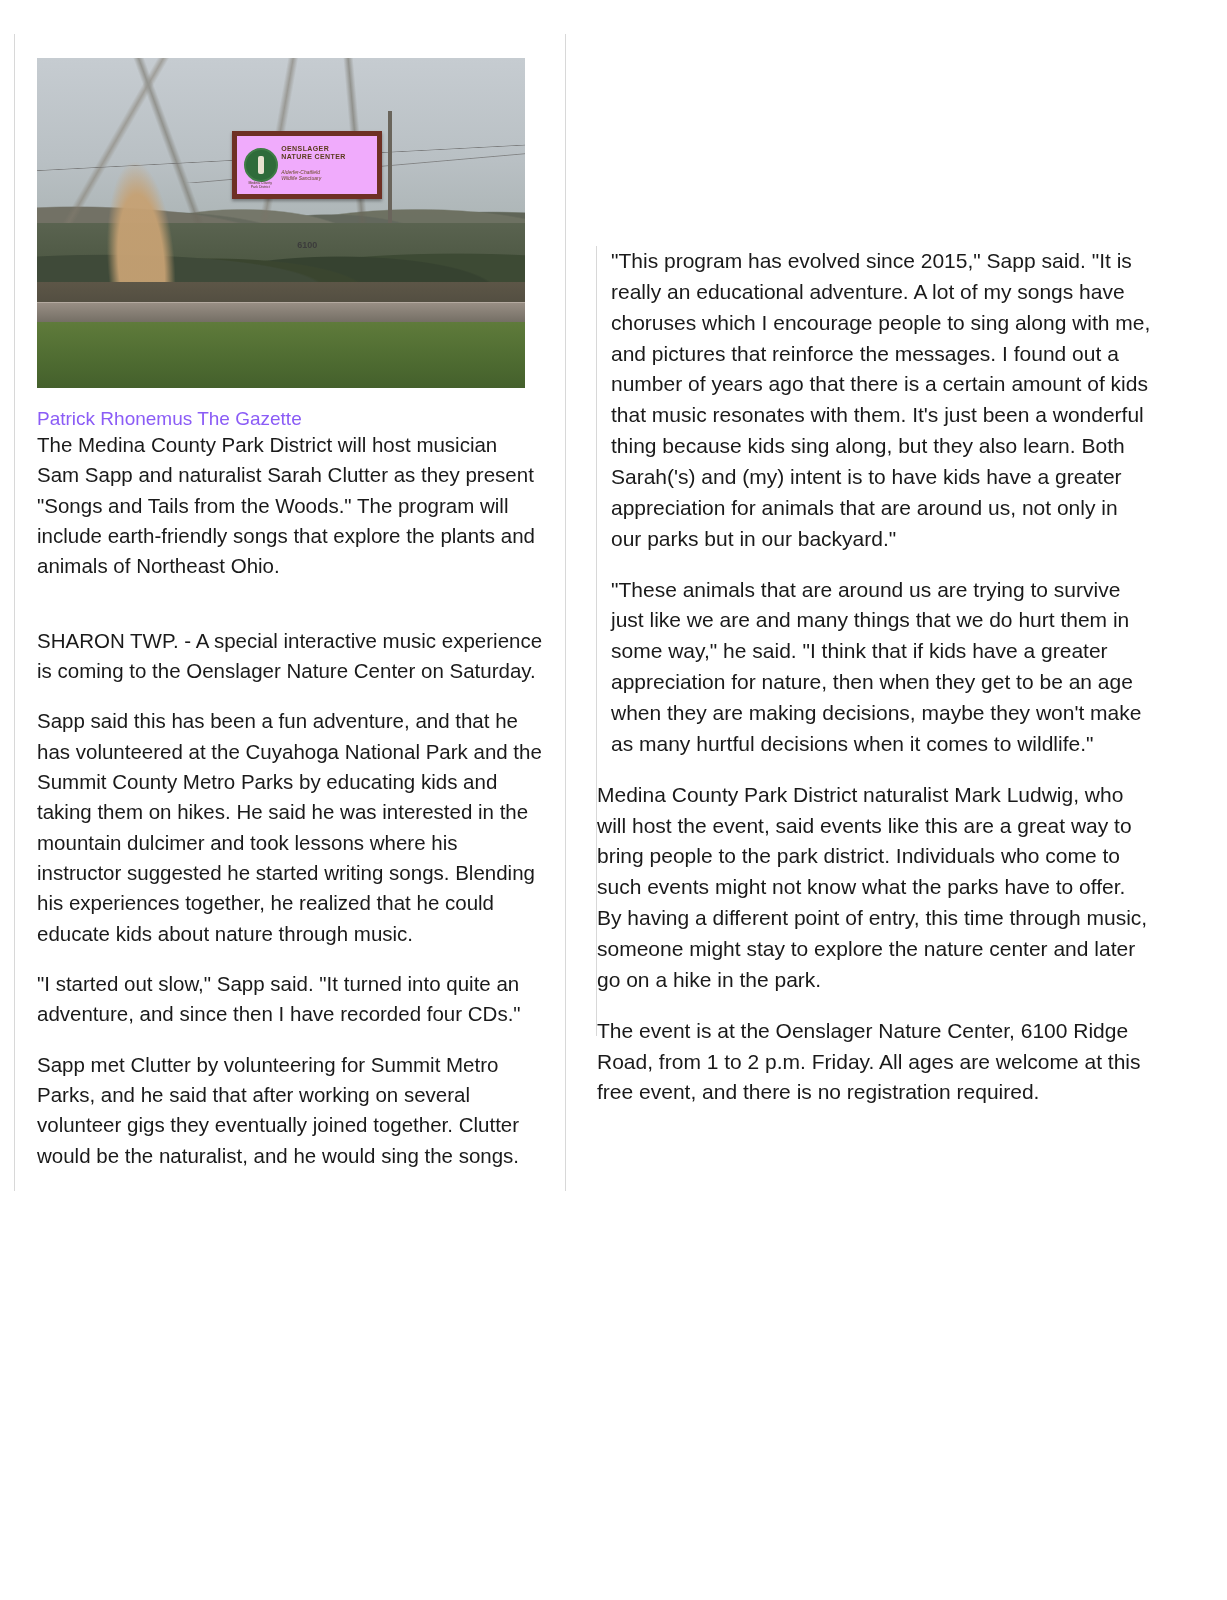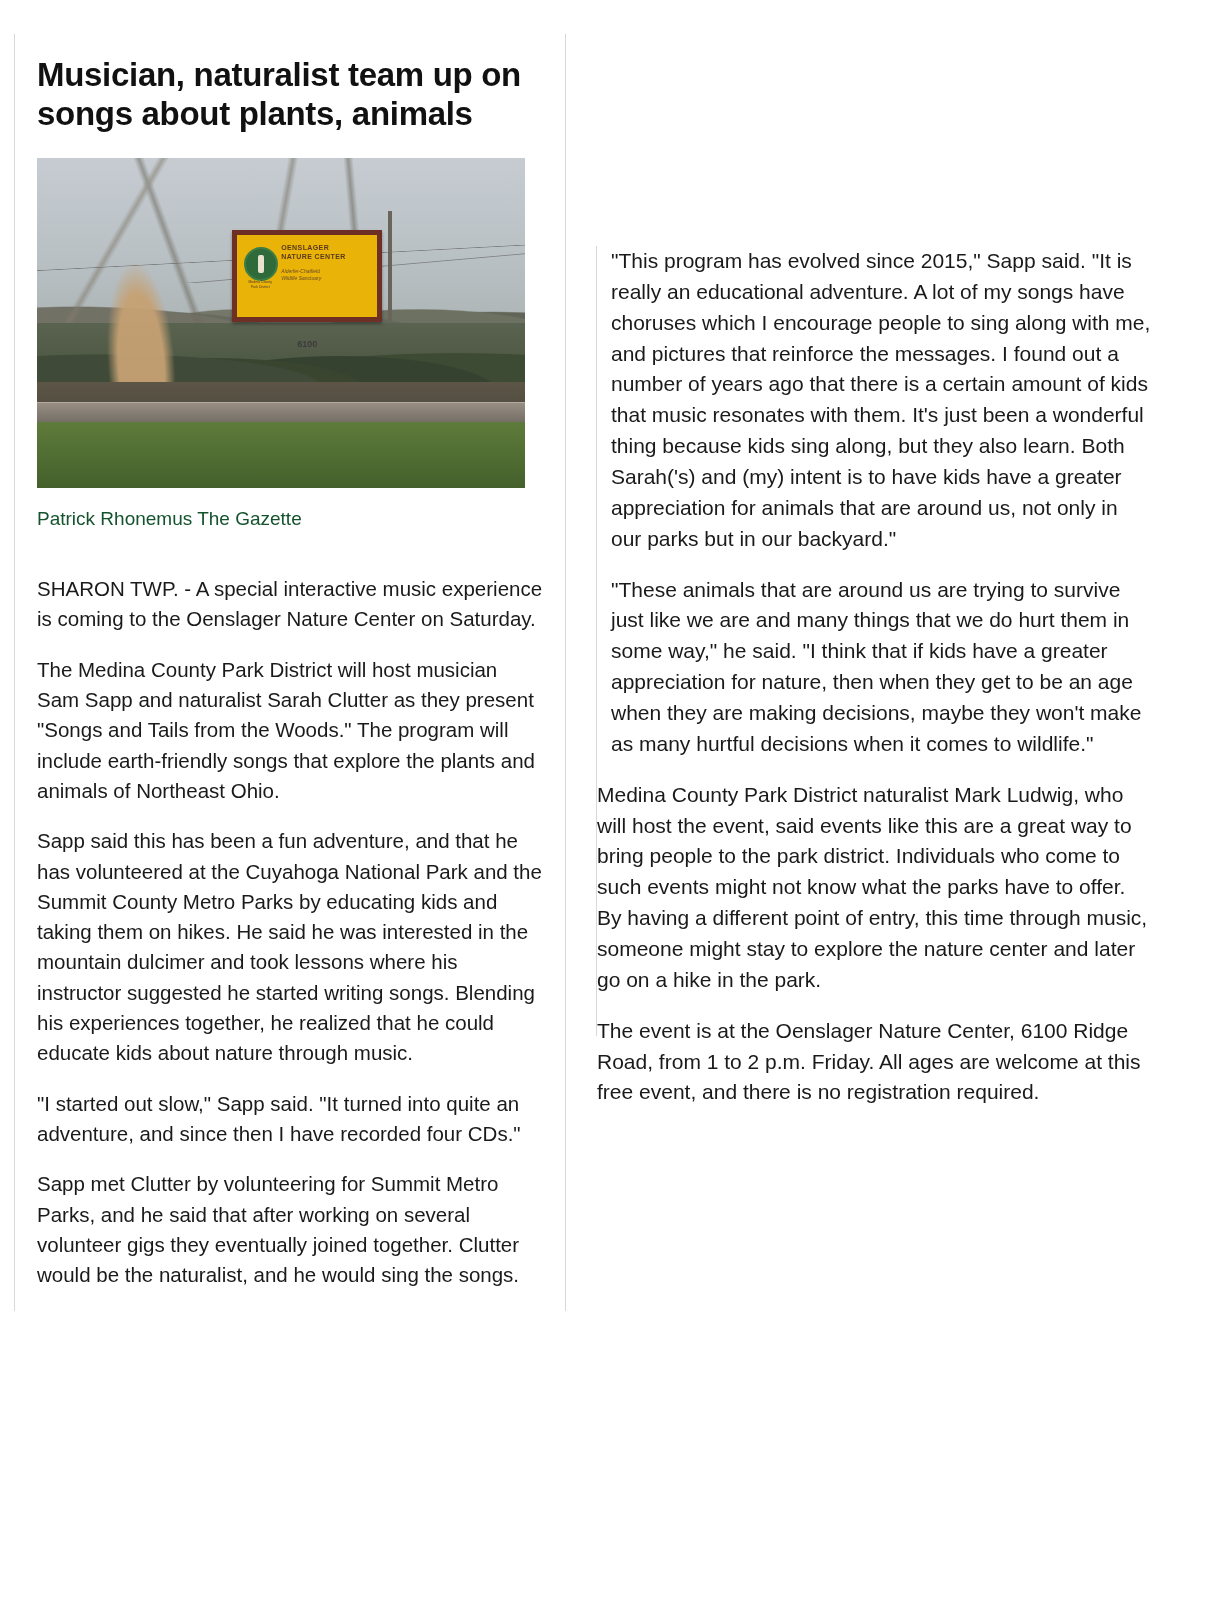--- a/index.html
+++ b/index.html
@@ -128,22 +128,22 @@
   .lawn {
     position: absolute;
     left: 0; bottom: 0; width: 100%; height: 20%;
     background: linear-gradient(#5f7b3b, #4e6b31 60%, #44602c);
   }
   .sign {
     position: absolute;
     left: 40%;
     top: 22%;
     width: 150px;
-    height: 92px;
-    background: #eab308;
+    height: 68px;
+    background: #f0abfc;
     border: 5px solid #6e3024;
     box-sizing: border-box;
     box-shadow: 0 2px 3px rgba(0,0,0,.35);
   }
   .sign-emblem {
     position: absolute;
     left: 7px; top: 12px;
     width: 30px; height: 30px;
     border-radius: 50%;
     background: #2f6b3a;
@@ -188,21 +188,21 @@
     left: 50%;
     top: 104px;
     transform: translateX(-50%);
     font-size: 9px;
     color: #3c3c3c;
     font-weight: bold;
   }
   .photo-credit {
     margin-top: 20px;
     font-size: 19px;
-    color: #14532d;
+    color: #8b5cf6;
   }
   .body-text {
     font-size: 20.5px;
     line-height: 1.48;
     color: #1a1a1a;
     margin: 0 0 20px 0;
   }
   .body-text.first { margin-top: 44px; }
   
   .col-right {
@@ -226,21 +226,20 @@
   }
   .indent { padding-left: 14px; }
 </style>
 </head>
 <body>
 
 <div class="page">
 
   <div class="col-left">
 
-    <h1 class="headline">Musician, naturalist team up on songs about plants, animals</h1>
 
     <div class="photo-wrap">
       <div class="sky"></div>
       <div class="treeline"></div>
       <div class="branches"></div>
       <div class="wires"></div>
       <div class="pole"></div>
       <div class="hedge"></div>
       <div class="grassplume"></div>
       <div class="mulch"></div>
@@ -254,22 +253,22 @@
         <div class="sign-title" style="white-space:pre-line">OENSLAGER
 NATURE CENTER</div>
         <div class="sign-sub" style="white-space:pre-line">Alderfer-Chatfield
 Wildlife Sanctuary</div>
         <div class="sign-number">6100</div>
       </div>
     </div>
 
     <div class="photo-credit">Patrick Rhonemus The Gazette</div>
 
+    <p class="body-text">The Medina County Park District will host musician Sam Sapp and naturalist Sarah Clutter as they present "Songs and Tails from the Woods." The program will include earth-friendly songs that explore the plants and animals of Northeast Ohio.</p>
     <p class="body-text first">SHARON TWP. - A special interactive music experience is coming to the Oenslager Nature Center on Saturday.</p>
-    <p class="body-text">The Medina County Park District will host musician Sam Sapp and naturalist Sarah Clutter as they present "Songs and Tails from the Woods." The program will include earth-friendly songs that explore the plants and animals of Northeast Ohio.</p>
     <p class="body-text">Sapp said this has been a fun adventure, and that he has volunteered at the Cuyahoga National Park and the Summit County Metro Parks by educating kids and taking them on hikes. He said he was interested in the mountain dulcimer and took lessons where his instructor suggested he started writing songs. Blending his experiences together, he realized that he could educate kids about nature through music.</p>
     <p class="body-text">"I started out slow," Sapp said. "It turned into quite an adventure, and since then I have recorded four CDs."</p>
     <p class="body-text">Sapp met Clutter by volunteering for Summit Metro Parks, and he said that after working on several volunteer gigs they eventually joined together. Clutter would be the naturalist, and he would sing the songs.</p>
   </div>
 
   <div class="rule-left"></div>
 
   <div class="col-right">
     <p class="body-text indent">"This program has evolved since 2015," Sapp said. "It is really an educational adventure. A lot of my songs have choruses which I encourage people to sing along with me, and pictures that reinforce the messages. I found out a number of years ago that there is a certain amount of kids that music resonates with them. It's just been a wonderful thing because kids sing along, but they also learn. Both Sarah('s) and (my) intent is to have kids have a greater appreciation for animals that are around us, not only in our parks but in our backyard."</p>
     <p class="body-text indent">"These animals that are around us are trying to survive just like we are and many things that we do hurt them in some way," he said. "I think that if kids have a greater appreciation for nature, then when they get to be an age when they are making decisions, maybe they won't make as many hurtful decisions when it comes to wildlife."</p>

